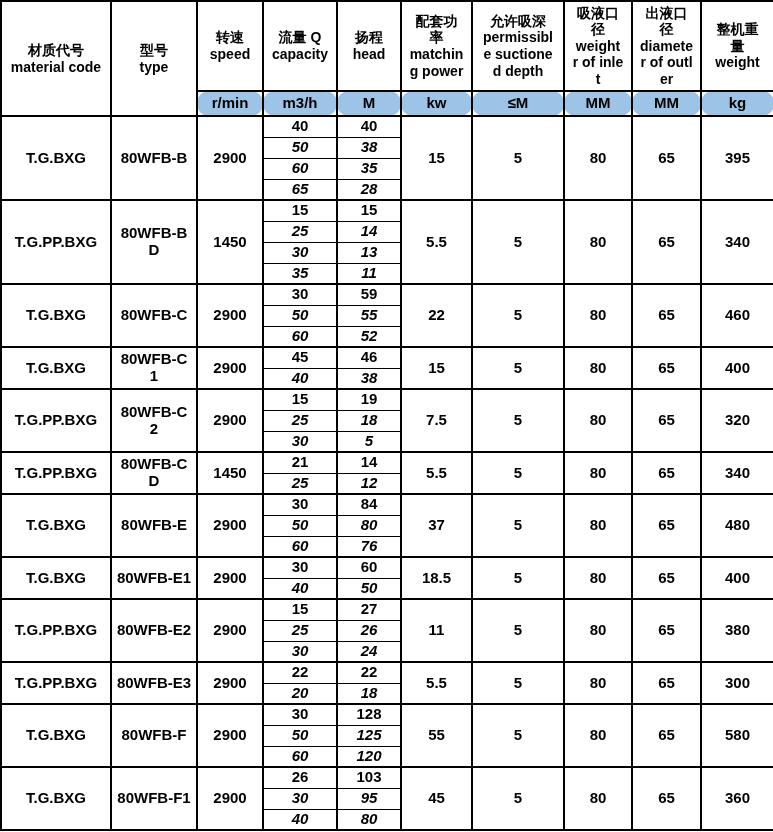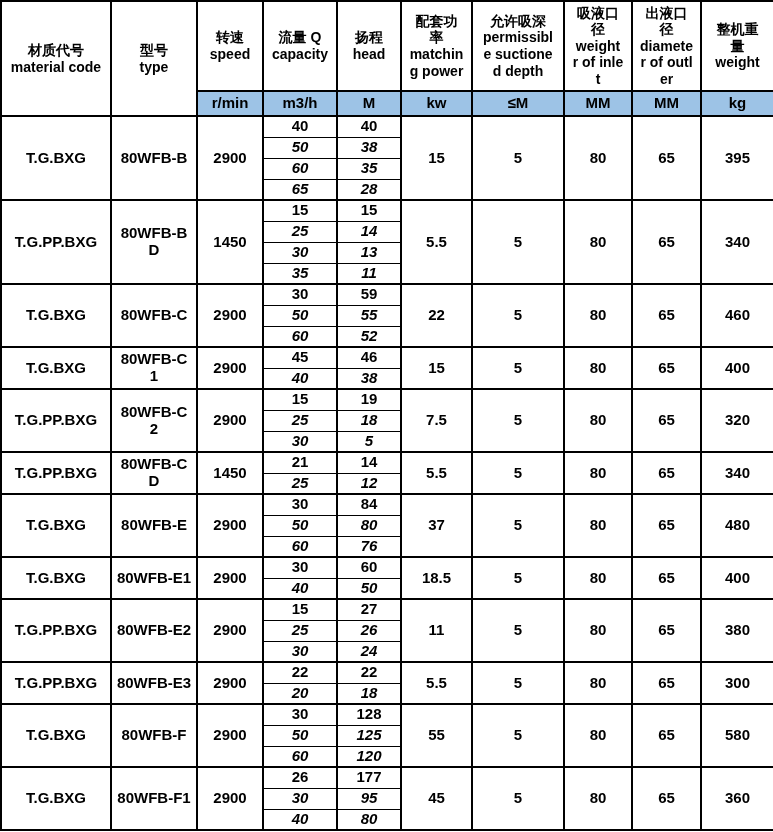--- a/index.html
+++ b/index.html
@@ -27,20 +27,21 @@
   thead tr.unit-row { height: 25px; }
   th.hdr {
     background: #ffffff;
     font-size: 14px;
     line-height: 1.18;
   }
   td.unit {
     background: #9DC3E6;
     font-size: 15px;
     line-height: 1.1;
+    border-radius: 12px;
   }
   tbody tr { height: 21px; }
   tbody td {
     font-size: 15px;
     line-height: 1.12;
   }
   
   td.inner-top    { border-top-width: 1px; font-style: italic; }
   td.inner-bottom { border-bottom-width: 1px; }
 </style>
@@ -320,21 +321,21 @@
       </tr>
       <tr>
         <td class="inner-top">60</td>
         <td class="inner-top">120</td>
       </tr>
       <tr>
         <td rowspan="3">T.G.BXG</td>
         <td rowspan="3">80WFB-F1</td>
         <td rowspan="3">2900</td>
         <td class="inner-bottom">26</td>
-        <td class="inner-bottom">177</td>
+        <td class="inner-bottom">103</td>
         <td rowspan="3">45</td>
         <td rowspan="3">5</td>
         <td rowspan="3">80</td>
         <td rowspan="3">65</td>
         <td rowspan="3">360</td>
       </tr>
       <tr>
         <td class="inner-top inner-bottom">30</td>
         <td class="inner-top inner-bottom">95</td>
       </tr>

